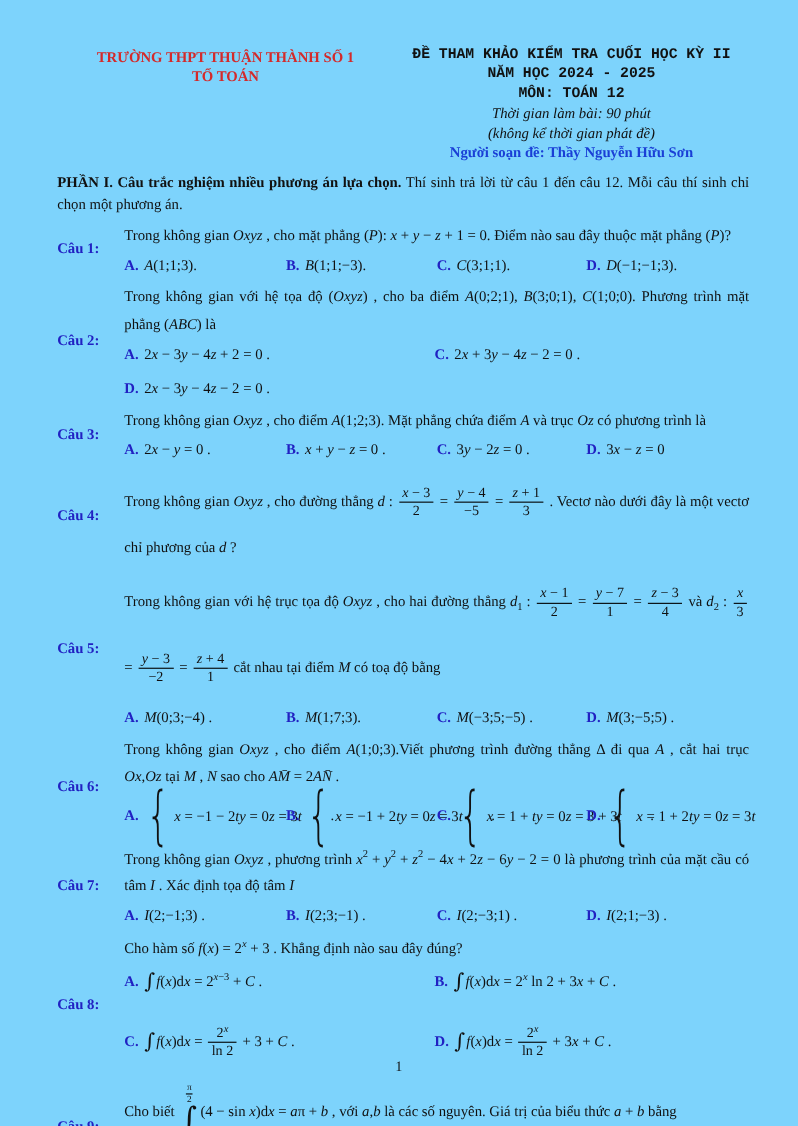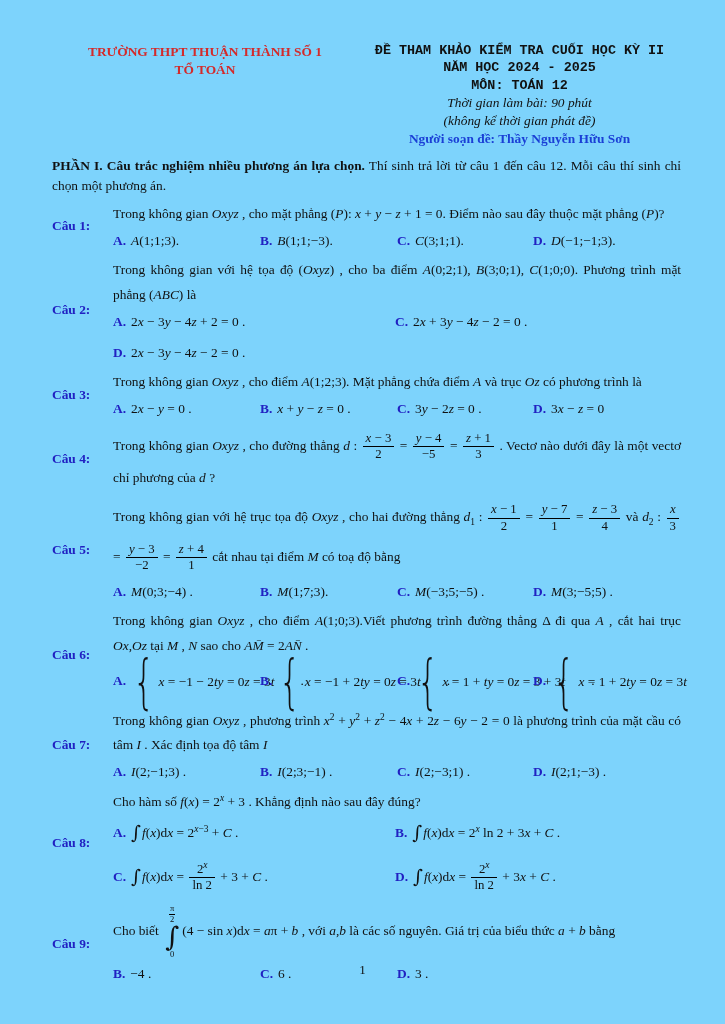--- a/index.html
+++ b/index.html
@@ -25,21 +25,21 @@
   .q-body{line-height:1.85;text-align:justify;}
   .q-options{display:grid;margin-top:3px;row-gap:10px;line-height:1.6;align-items:start;}
   .cols-4{grid-template-columns:147px 137px 136px auto;}
   .cols-2{grid-template-columns:282px auto;}
   .opt{white-space:nowrap;}
   .letter{color:var(--blue-label,#2121c2);font-weight:bold;margin-right:5px;}
 
   
   i{font-family:inherit;}
   sup,sub{font-size:9.5px;line-height:0;}
-  .frac{display:inline-flex;flex-direction:column;text-align:center;vertical-align:middle;margin:4px 2px;line-height:1.2;font-size:12.8px;}
+  .frac{display:inline-flex;flex-direction:column;text-align:center;vertical-align:middle;margin:14px 2px;line-height:1.2;font-size:12.8px;}
   .frac .nu{border-bottom:1px solid #000;padding:0 3px;}
   .frac .de{padding:0 3px;}
   .cases{display:inline-flex;align-items:center;vertical-align:middle;text-align:left;}
   .cases .brace{display:inline-block;font-family:"DejaVu Sans",sans-serif;font-weight:300;font-size:40px;line-height:1;transform:scaleY(1.45) scaleX(.85);transform-origin:center;margin-right:2px;}
   .cases .rows{display:inline-flex;flex-direction:row;line-height:1.5;}
   .opt-dot{margin-left:26px;}
   .int{font-size:19px;vertical-align:-2px;margin-right:1px;font-family:"DejaVu Serif",serif;}
   .bigint{display:inline-flex;flex-direction:column;align-items:center;vertical-align:middle;margin:0 3px;line-height:1;}
   .bigint .lim{display:flex;flex-direction:column;align-items:center;font-size:8.5px;line-height:1.15;}
   .bigint .lim .n{border-bottom:.75px solid #000;padding:0 1px;}

